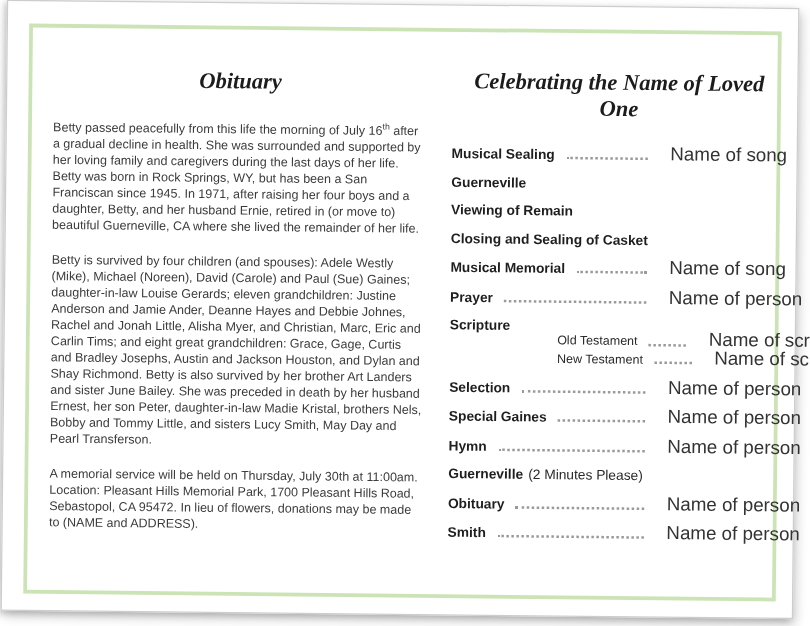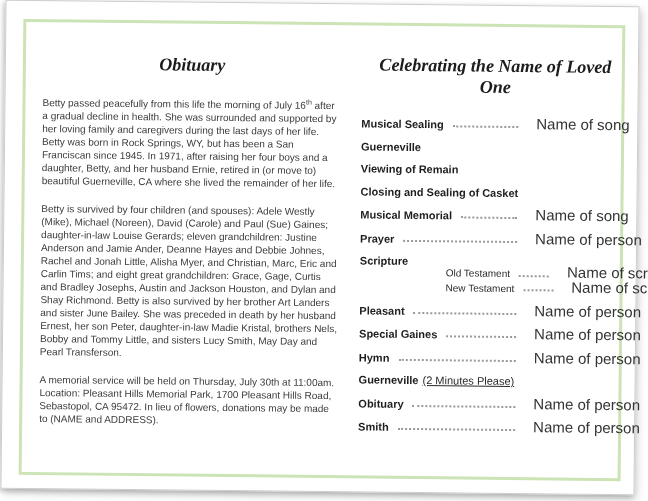--- a/index.html
+++ b/index.html
@@ -24,21 +24,21 @@
     font-family:"Liberation Serif",serif;font-style:italic;font-weight:bold;
     font-size:18px;color:#1c1c1c;text-align:center;margin:14px 0 0 0;
   }
   .col-left .page-title{margin-top:16px;}
   .body-text{margin-top:22px;color:#3b3b3b;font-size:10px;line-height:13px;}
   .body-text p{margin:0 0 15px 0;}
   .body-text sup{font-size:7px;line-height:0;}
   .program{margin-top:20px;}
   .row{display:flex;align-items:baseline;margin-bottom:10.5px;line-height:12px;}
   .row .label{font-weight:bold;font-size:11px;color:#1e1e1e;white-space:nowrap;}
-  .row .suffix{font-weight:normal;font-size:11px;color:#2a2a2a;white-space:nowrap;margin-left:4px;text-decoration:underline;}
+  .row .suffix{font-weight:normal;font-size:11px;color:#2a2a2a;white-space:nowrap;margin-left:4px;}
   .leader{
     flex:1 1 auto;align-self:flex-end;height:0;
     border-bottom:2px dotted #9a9a9a;margin:0 18px 3px 9px;min-width:30px;
   }
   .value{width:92px;flex:0 0 auto;font-size:15px;color:#333;white-space:nowrap;}
   .sub-rows{margin:-6px 0 10.5px 0;}
   .sub-row{display:flex;align-items:baseline;margin-bottom:1px;line-height:11.5px;}
   .sub-row .label{font-weight:normal;font-size:10px;color:#2a2a2a;white-space:nowrap;margin-left:58px;padding-left:28px;}
 </style>
 </head>
@@ -101,21 +101,21 @@
             <span class="value">Name of scripture</span>
           </div>
           <div class="sub-row">
             <span class="label">New Testament</span>
             <span class="leader"></span>
             <span class="value">Name of scripture</span>
           </div>
         </div>
 
         <div class="row">
-          <span class="label">Pleasant</span>
+          <span class="label">Selection</span>
           <span class="leader"></span>
           <span class="value">Name of person</span>
         </div>
 
         <div class="row">
           <span class="label">Special Gaines</span>
           <span class="leader"></span>
           <span class="value">Name of person</span>
         </div>
 

